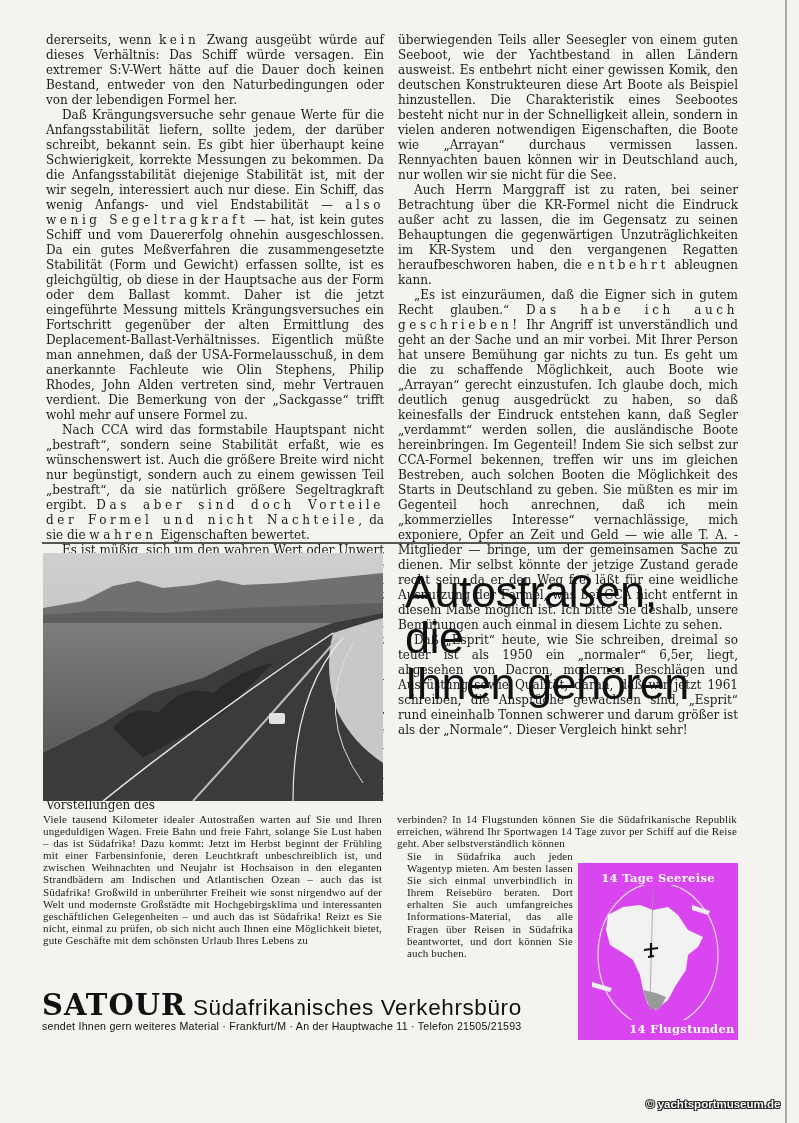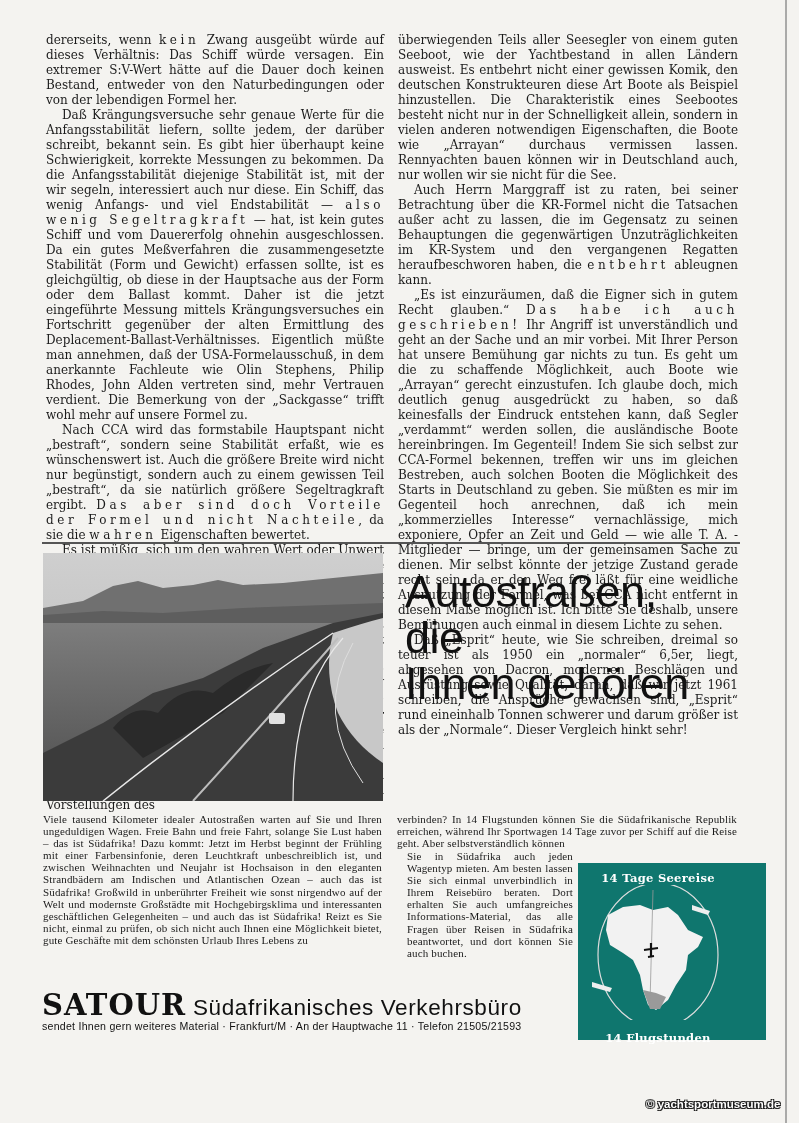--- a/index.html
+++ b/index.html
@@ -31,21 +31,21 @@
   }
   .headline div { white-space:nowrap; }
   .ad-text {
     position:absolute; font-family:Liberation Serif, serif; font-size:11px; line-height:12.1px;
     text-align:justify; color:#1a1a1a; letter-spacing:0.15px;
   }
   .ad-left { left:43px; top:813px; width:339px; }
   .ad-right-top { left:397px; top:813px; width:340px; }
   .ad-right-bottom { left:407px; top:850px; width:166px; }
   .map-box {
-    position:absolute; left:578px; top:863px; width:188px; height:177px; background:#0f766e;
+    position:absolute; left:578px; top:863px; width:160px; height:177px; background:#d946ef;
   }
   .map-title {
     position:absolute; left:0; width:160px; text-align:center;
     font-family:"DejaVu Serif", serif; font-weight:bold; color:#fff; font-size:11.5px; letter-spacing:0.3px;
   }
   .satour {
     position:absolute; left:42px; top:988px; white-space:nowrap;
     font-family:"Liberation Sans", sans-serif; font-size:22.5px; color:#111; letter-spacing:0.6px;
   }
   .satour .brand { font-family:"DejaVu Serif", serif; font-weight:bold; font-size:29px; letter-spacing:1px; }
@@ -67,21 +67,21 @@
 <div class="col col-left">
   <p class="noindent"><span>dererseits, wenn </span><span class="sp">kein</span><span> Zwang ausgeübt würde auf dieses Verhältnis: Das Schiff würde versagen. Ein extremer S:V-Wert hätte auf die Dauer doch keinen Bestand, entweder von den Naturbedingungen oder von der lebendigen Formel her.</span></p>
   <p><span>Daß Krängungsversuche sehr genaue Werte für die Anfangsstabilität liefern, sollte jedem, der darüber schreibt, bekannt sein. Es gibt hier überhaupt keine Schwierigkeit, korrekte Messungen zu bekommen. Da die Anfangsstabilität diejenige Stabilität ist, mit der wir segeln, interessiert auch nur diese. Ein Schiff, das wenig Anfangs- und viel Endstabilität — </span><span class="sp">also wenig Segeltragkraft</span><span> — hat, ist kein gutes Schiff und vom Dauererfolg ohnehin ausgeschlossen. Da ein gutes Meßverfahren die zusammengesetzte Stabilität (Form und Gewicht) erfassen sollte, ist es gleichgültig, ob diese in der Hauptsache aus der Form oder dem Ballast kommt. Daher ist die jetzt eingeführte Messung mittels Krängungsversuches ein Fortschritt gegenüber der alten Ermittlung des Deplacement-Ballast-Verhältnisses. Eigentlich müßte man annehmen, daß der USA-Formelausschuß, in dem anerkannte Fachleute wie Olin Stephens, Philip Rhodes, John Alden vertreten sind, mehr Vertrauen verdient. Die Bemerkung von der „Sackgasse“ trifft wohl mehr auf unsere Formel zu.</span></p>
   <p><span>Nach CCA wird das formstabile Hauptspant nicht „bestraft“, sondern seine Stabilität erfaßt, wie es wünschenswert ist. Auch die größere Breite wird nicht nur begünstigt, sondern auch zu einem gewissen Teil „bestraft“, da sie natürlich größere Segeltragkraft ergibt. </span><span class="sp">Das aber sind doch Vorteile der Formel und nicht Nachteile</span><span>, da sie die </span><span class="sp">wahren</span><span> Eigenschaften bewertet.</span></p>
   <p>Es ist müßig, sich um den wahren Wert oder Unwert des „Arrayan“ zu streiten. Auch als Crewmitglied sollte man nicht übersehen, daß das Schiff reichlich Grund zum Mißtrauen gegeben hat, das ja auch bestätigt worden ist. Dahin geführt hat die im Jahre 1960 mit 8 KR unrichtige Vermessung und die Tatsache, daß das Schiff nicht nach GL 1916 gebaut ist. Daran ist nicht zu rütteln! Der GL sprach bereits sein Bedauern aus, daß er das Zertifikat erteilt hat. Das Schiff hat 1960 seine Preise unter 8 KR ersegelt. Eine vom DSV angeordnete Nachvermessung ergab den Wert von 9 KR. Seine Preise und Anrechte von 1960 sind daher mit Recht annulliert. Was sollen also diese Lobpreisungen und nicht nachprüfbaren Behauptungen?</p>
   <p>Das Schiff mit seinen rennyachtmäßigen Formen und Verhältnissen entspricht auch keinesfalls den Vorstellungen des</p>
 </div>
 
 <div class="col col-right">
   <p class="noindent">überwiegenden Teils aller Seesegler von einem guten Seeboot, wie der Yachtbestand in allen Ländern ausweist. Es entbehrt nicht einer gewissen Komik, den deutschen Konstrukteuren diese Art Boote als Beispiel hinzustellen. Die Charakteristik eines Seebootes besteht nicht nur in der Schnelligkeit allein, sondern in vielen anderen notwendigen Eigenschaften, die Boote wie „Arrayan“ durchaus vermissen lassen. Rennyachten bauen können wir in Deutschland auch, nur wollen wir sie nicht für die See.</p>
-  <p><span>Auch Herrn Marggraff ist zu raten, bei seiner Betrachtung über die KR-Formel nicht die Tatsachen außer acht zu lassen, die im Gegensatz zu seinen Behauptungen die gegenwärtigen Unzuträglichkeiten im KR-System und den vergangenen Regatten heraufbeschworen haben, die </span><span class="sp">entbehrt</span><span> ableugnen kann.</span></p>
+  <p><span>Auch Herrn Marggraff ist zu raten, bei seiner Betrachtung über die KR-Formel nicht die Eindruck außer acht zu lassen, die im Gegensatz zu seinen Behauptungen die gegenwärtigen Unzuträglichkeiten im KR-System und den vergangenen Regatten heraufbeschworen haben, die </span><span class="sp">entbehrt</span><span> ableugnen kann.</span></p>
   <p><span>„Es ist einzuräumen, daß die Eigner sich in gutem Recht glauben.“ </span><span class="sp">Das habe ich auch geschrieben!</span><span> Ihr Angriff ist unverständlich und geht an der Sache und an mir vorbei. Mit Ihrer Person hat unsere Bemühung gar nichts zu tun. Es geht um die zu schaffende Möglichkeit, auch Boote wie „Arrayan“ gerecht einzustufen. Ich glaube doch, mich deutlich genug ausgedrückt zu haben, so daß keinesfalls der Eindruck entstehen kann, daß Segler „verdammt“ werden sollen, die ausländische Boote hereinbringen. Im Gegenteil! Indem Sie sich selbst zur CCA-Formel bekennen, treffen wir uns im gleichen Bestreben, auch solchen Booten die Möglichkeit des Starts in Deutschland zu geben. Sie müßten es mir im Gegenteil hoch anrechnen, daß ich mein „kommerzielles Interesse“ vernachlässige, mich exponiere, Opfer an Zeit und Geld — wie alle T. A. - Mitglieder — bringe, um der gemeinsamen Sache zu dienen. Mir selbst könnte der jetzige Zustand gerade recht sein, da er den Weg frei läßt für eine weidliche Ausnutzung der Formel, was bei CCA nicht entfernt in diesem Maße möglich ist. Ich bitte Sie deshalb, unsere Bemühungen auch einmal in diesem Lichte zu sehen.</span></p>
   <p>Daß „Esprit“ heute, wie Sie schreiben, dreimal so teuer ist als 1950 ein „normaler“ 6,5er, liegt, abgesehen von Dacron, modernen Beschlägen und Ausrüstung sowie Qualität, daran, daß wir jetzt 1961 schreiben, die Ansprüche gewachsen sind, „Esprit“ rund eineinhalb Tonnen schwerer und darum größer ist als der „Normale“. Dieser Vergleich hinkt sehr!</p>
 </div>
 
 <div class="rule"></div>
 
 <div class="photo">
   <svg width="340" height="248" viewBox="0 0 340 248" xmlns="http://www.w3.org/2000/svg">
     <defs>
       <linearGradient id="sky" x1="0" y1="0" x2="0" y2="1">
@@ -128,21 +128,21 @@
     <g>
       <path d="M73 58 L73 72 M66 65 L80 63 M70 72 L76 71" stroke="#111" stroke-width="2.2"></path>
     </g>
     <g>
       <path d="M114 20 L132 26 L130 30 L114 25 Z" fill="#eee"></path>
     </g>
     <g>
       <path d="M14 97 L34 103 L32 107 L14 102 Z" fill="#eee"></path>
     </g>
   </svg>
-  <div class="map-title" style="top:168px;">14 Flugstunden</div>
+  <div class="map-title" style="top:159px;padding-left:24px;">14 Flugstunden</div>
 </div>
 
 <div class="satour">
   <span class="brand">SATOUR</span>
   <span>Südafrikanisches Verkehrsbüro</span>
 </div>
 <div class="satour-sub">sendet Ihnen gern weiteres Material · Frankfurt/M · An der Hauptwache 11 · Telefon 21505/21593</div>
 
 <div class="watermark">© yachtsportmuseum.de</div>
 

